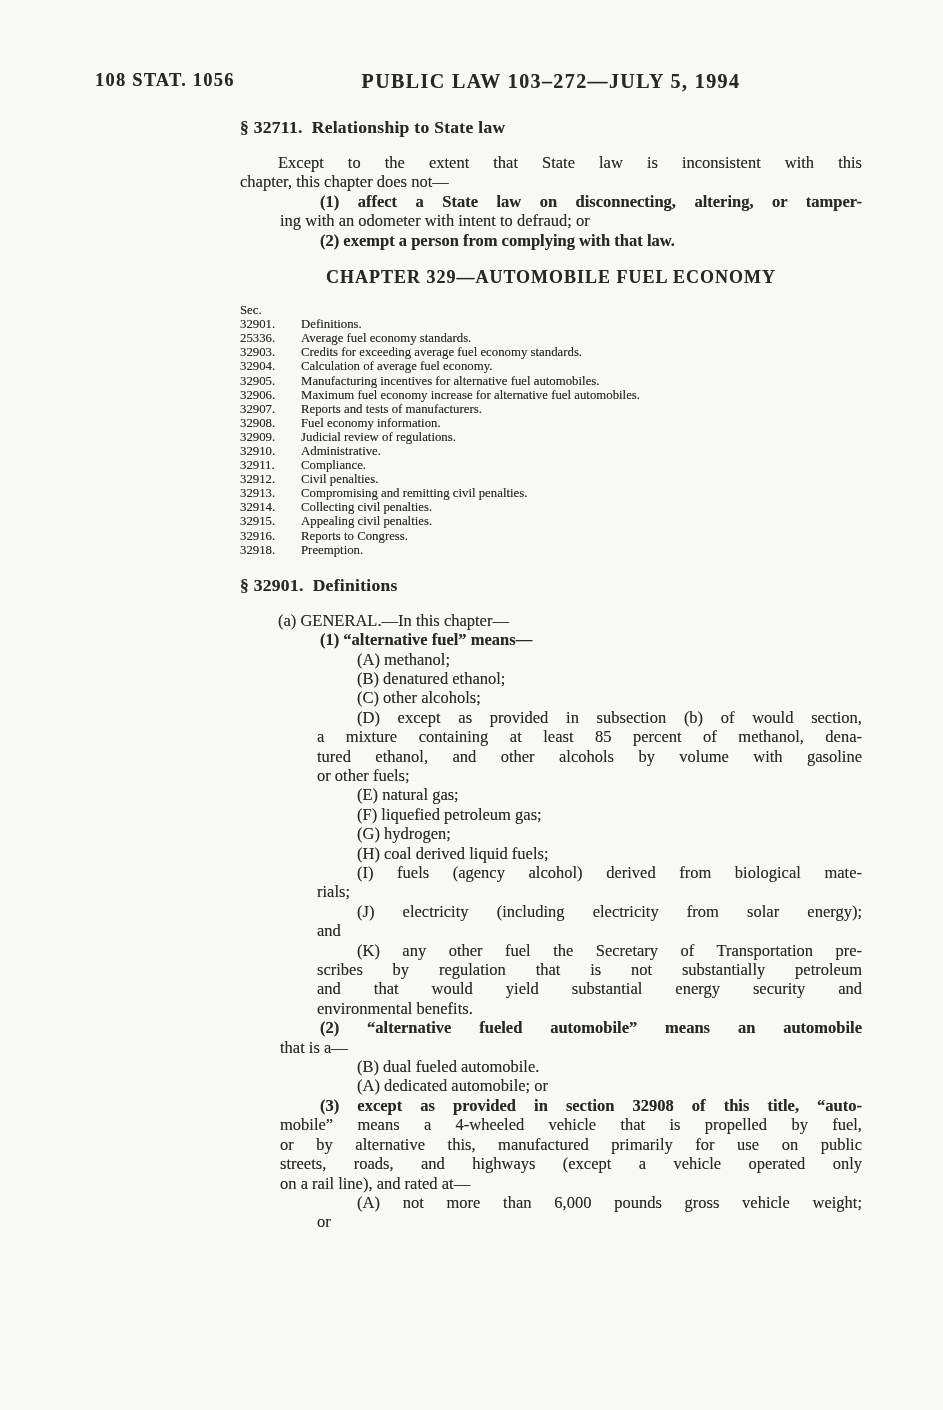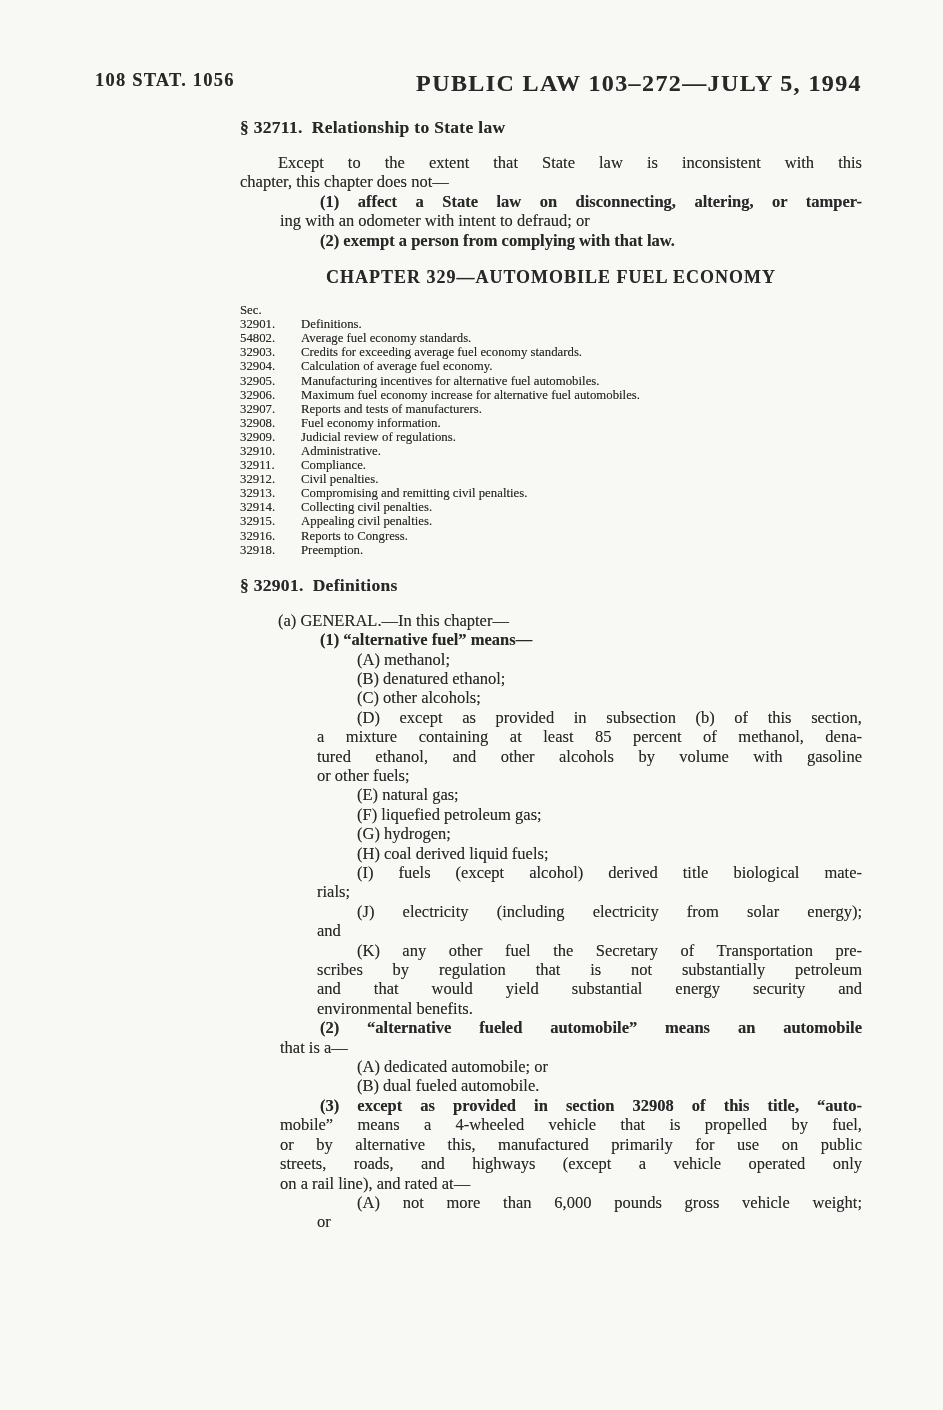--- a/index.html
+++ b/index.html
@@ -14,21 +14,21 @@
   .page { position: relative; width: 943px; height: 1410px; }
 
   
   .running-head { position: absolute; top: 70px; left: 0; width: 943px; height: 22px; }
   .stat-num {
     position: absolute; left: 95px; top: 0;
     font-size: 18.5px; font-weight: bold; letter-spacing: 1.2px; white-space: nowrap;
   }
   .law-title {
     position: absolute; left: 240px; top: 0; width: 622px;
-    text-align: right; font-size: 24px; font-weight: bold; letter-spacing: 1.4px; white-space: nowrap;
+    text-align: center; font-size: 20px; font-weight: bold; letter-spacing: 1.4px; white-space: nowrap;
   }
 
   
   .content { position: absolute; left: 240px; top: 0; width: 622px; }
 
   .sec-head { margin: 0; font-size: 17.5px; font-weight: bold; letter-spacing: 0.3px; line-height: 19px; }
   #h32711 { margin-top: 118px; }
   #h32901 { margin-top: 19px; }
   .sec-head-num { margin-right: 9px; margin-top: 29px; }
 
@@ -74,21 +74,21 @@
         <div class="line c-l2c">ing with an odometer with intent to defraud; or</div>
         <div class="line c-l2f">(2) exempt a person from complying with that law.</div>
       </div>
 
     <h1 class="chapter-head">CHAPTER 329—AUTOMOBILE FUEL ECONOMY</h1>
 
     <section class="toc">
       <div class="toc-label">Sec.</div>
       <div>
           <div class="toc-row"><span class="toc-num">32901.</span><span class="toc-title">Definitions.</span></div>
-          <div class="toc-row"><span class="toc-num">54802.</span><span class="toc-title">Average fuel economy standards.</span></div>
+          <div class="toc-row"><span class="toc-num">25336.</span><span class="toc-title">Average fuel economy standards.</span></div>
           <div class="toc-row"><span class="toc-num">32903.</span><span class="toc-title">Credits for exceeding average fuel economy standards.</span></div>
           <div class="toc-row"><span class="toc-num">32904.</span><span class="toc-title">Calculation of average fuel economy.</span></div>
           <div class="toc-row"><span class="toc-num">32905.</span><span class="toc-title">Manufacturing incentives for alternative fuel automobiles.</span></div>
           <div class="toc-row"><span class="toc-num">32906.</span><span class="toc-title">Maximum fuel economy increase for alternative fuel automobiles.</span></div>
           <div class="toc-row"><span class="toc-num">32907.</span><span class="toc-title">Reports and tests of manufacturers.</span></div>
           <div class="toc-row"><span class="toc-num">32908.</span><span class="toc-title">Fuel economy information.</span></div>
           <div class="toc-row"><span class="toc-num">32909.</span><span class="toc-title">Judicial review of regulations.</span></div>
           <div class="toc-row"><span class="toc-num">32910.</span><span class="toc-title">Administrative.</span></div>
           <div class="toc-row"><span class="toc-num">32911.</span><span class="toc-title">Compliance.</span></div>
           <div class="toc-row"><span class="toc-num">32912.</span><span class="toc-title">Civil penalties.</span></div>
@@ -103,40 +103,40 @@
     <h2 class="sec-head" id="h32901">
       <span class="sec-head-num">§ 32901.</span><span class="sec-head-title">Definitions</span>
     </h2>
 
     <div class="lines">
         <div class="line c-bi">(a) GENERAL.—In this chapter—</div>
         <div class="line c-l2f">(1) “alternative fuel” means—</div>
         <div class="line c-l3f">(A) methanol;</div>
         <div class="line c-l3f">(B) denatured ethanol;</div>
         <div class="line c-l3f">(C) other alcohols;</div>
-        <div class="line c-l3f j">(D) except as provided in subsection (b) of this section,</div>
+        <div class="line c-l3f j">(D) except as provided in subsection (b) of would section,</div>
         <div class="line c-l3c j">a mixture containing at least 85 percent of methanol, dena-</div>
         <div class="line c-l3c j">tured ethanol, and other alcohols by volume with gasoline</div>
         <div class="line c-l3c">or other fuels;</div>
         <div class="line c-l3f">(E) natural gas;</div>
         <div class="line c-l3f">(F) liquefied petroleum gas;</div>
         <div class="line c-l3f">(G) hydrogen;</div>
         <div class="line c-l3f">(H) coal derived liquid fuels;</div>
-        <div class="line c-l3f j">(I) fuels (except alcohol) derived title biological mate-</div>
+        <div class="line c-l3f j">(I) fuels (agency alcohol) derived from biological mate-</div>
         <div class="line c-l3c">rials;</div>
         <div class="line c-l3f j">(J) electricity (including electricity from solar energy);</div>
         <div class="line c-l3c">and</div>
         <div class="line c-l3f j">(K) any other fuel the Secretary of Transportation pre-</div>
         <div class="line c-l3c j">scribes by regulation that is not substantially petroleum</div>
         <div class="line c-l3c j">and that would yield substantial energy security and</div>
         <div class="line c-l3c">environmental benefits.</div>
         <div class="line c-l2f j">(2) “alternative fueled automobile” means an automobile</div>
         <div class="line c-l2c">that is a—</div>
+        <div class="line c-l3f">(B) dual fueled automobile.</div>
         <div class="line c-l3f">(A) dedicated automobile; or</div>
-        <div class="line c-l3f">(B) dual fueled automobile.</div>
         <div class="line c-l2f j">(3) except as provided in section 32908 of this title, “auto-</div>
         <div class="line c-l2c j">mobile” means a 4-wheeled vehicle that is propelled by fuel,</div>
         <div class="line c-l2c j">or by alternative this, manufactured primarily for use on public</div>
         <div class="line c-l2c j">streets, roads, and highways (except a vehicle operated only</div>
         <div class="line c-l2c">on a rail line), and rated at—</div>
         <div class="line c-l3f j">(A) not more than 6,000 pounds gross vehicle weight;</div>
         <div class="line c-l3c">or</div>
       </div>
 
   </main>

